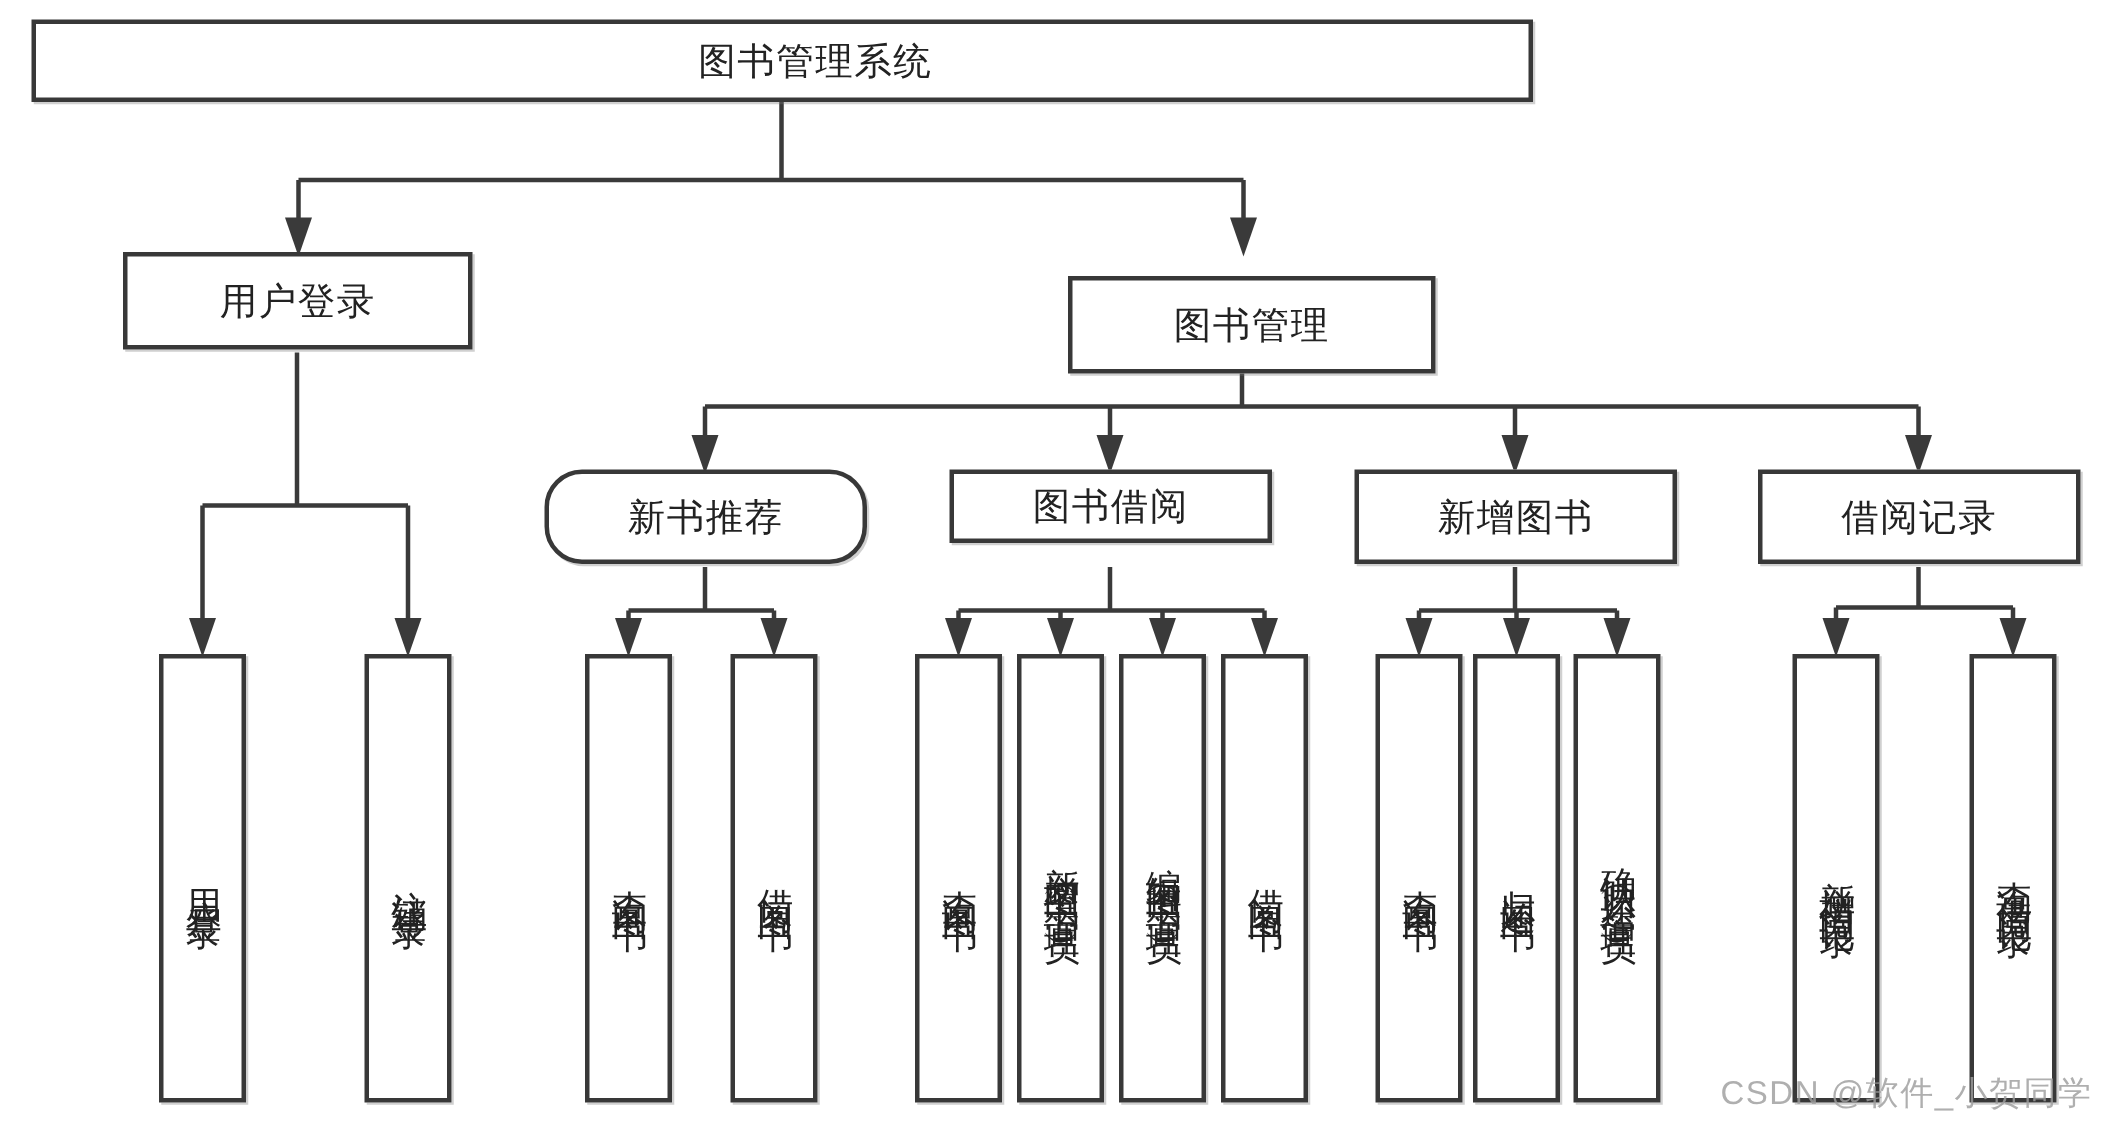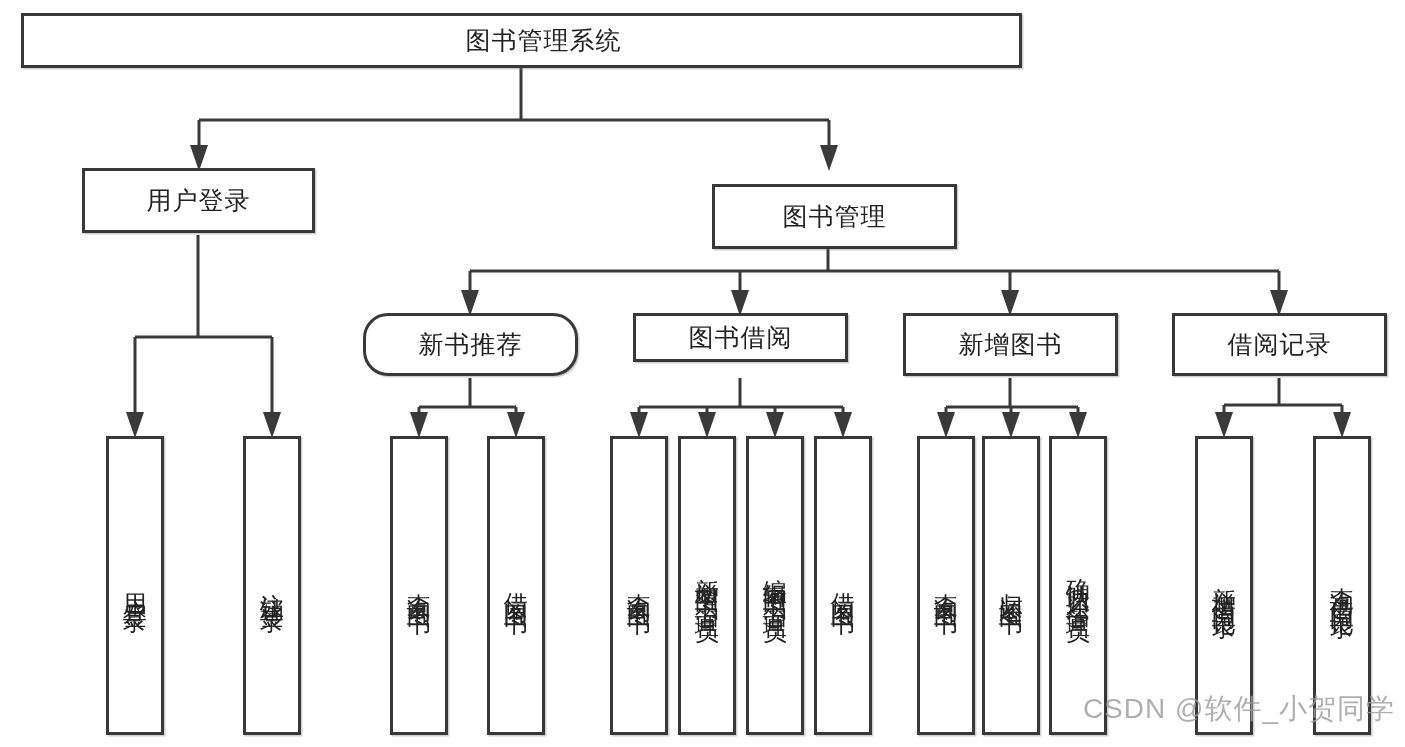--- a/index.html
+++ b/index.html
@@ -22,22 +22,22 @@
     writing-mode:vertical-rl;
     text-orientation:mixed;
     font-size:24px;
     letter-spacing:6px;
     line-height:1.15;
     white-space:nowrap;
   }
   .watermark{
     position:absolute;
     right:10px;
-    bottom:19px;
-    font-size:28px;
+    bottom:3px;
+    font-size:22px;
     letter-spacing:1px;
     color:rgba(158,158,158,0.82);
     z-index:10;
   }
 </style>
 </head>
 <body>
 
 <div id="stage">
 

